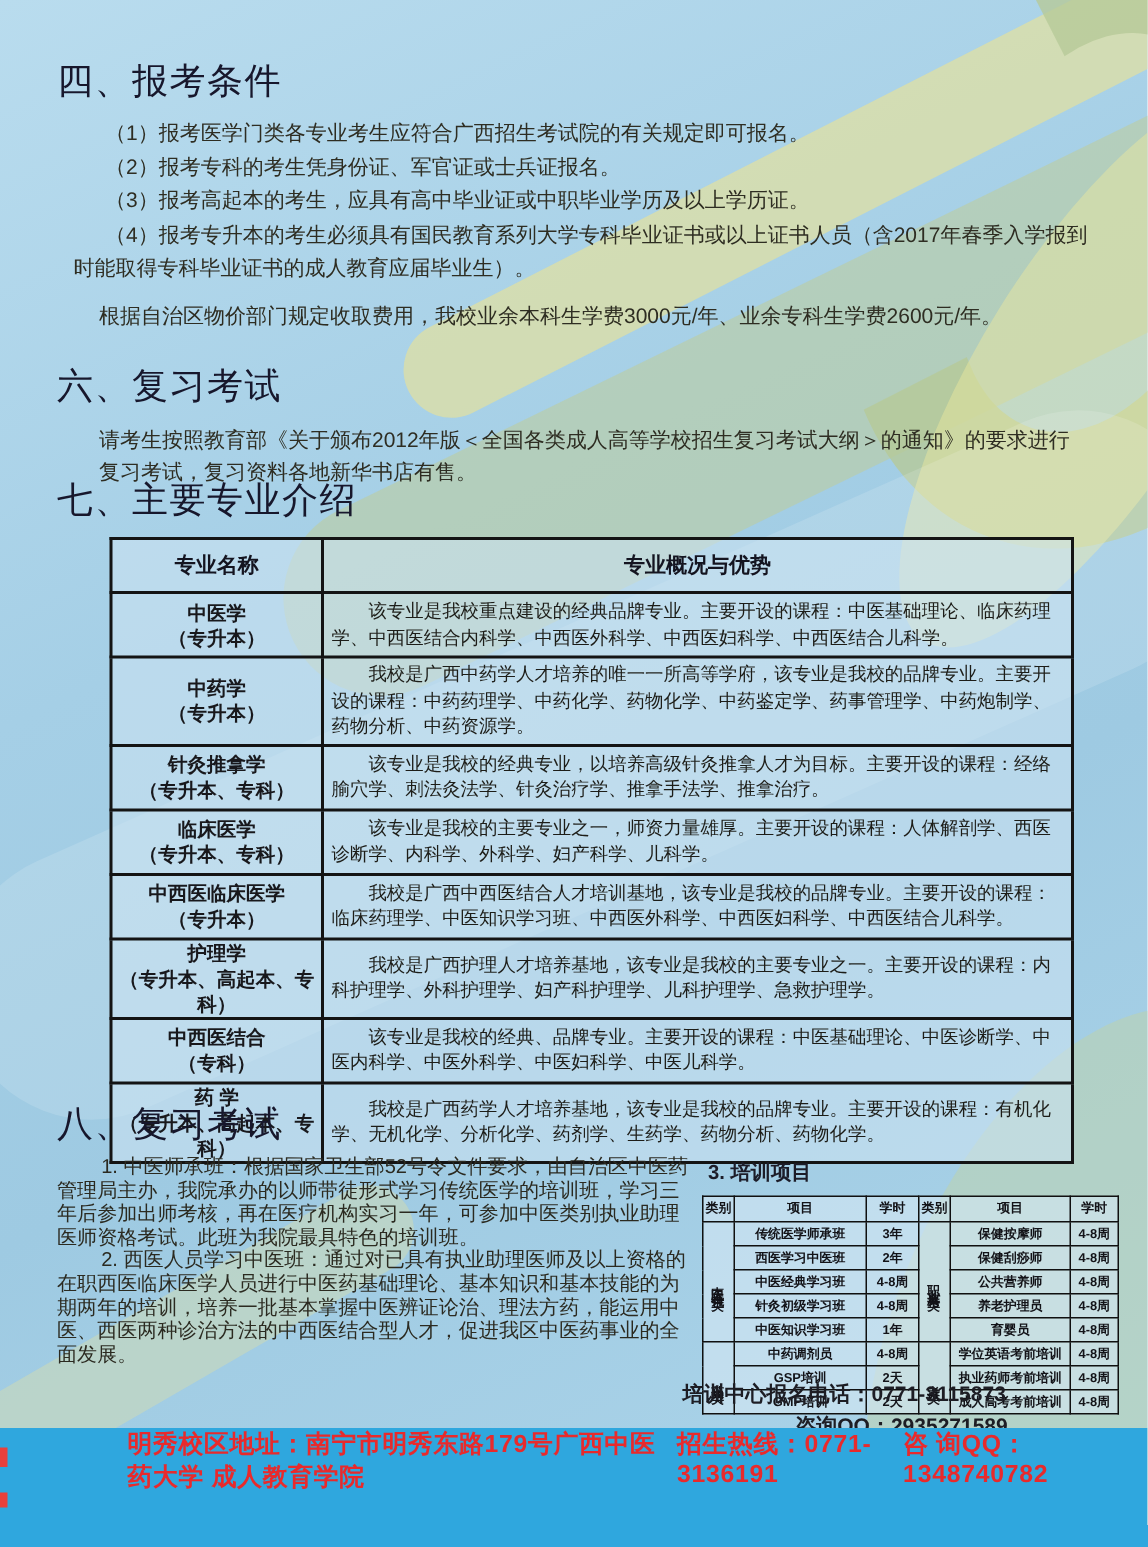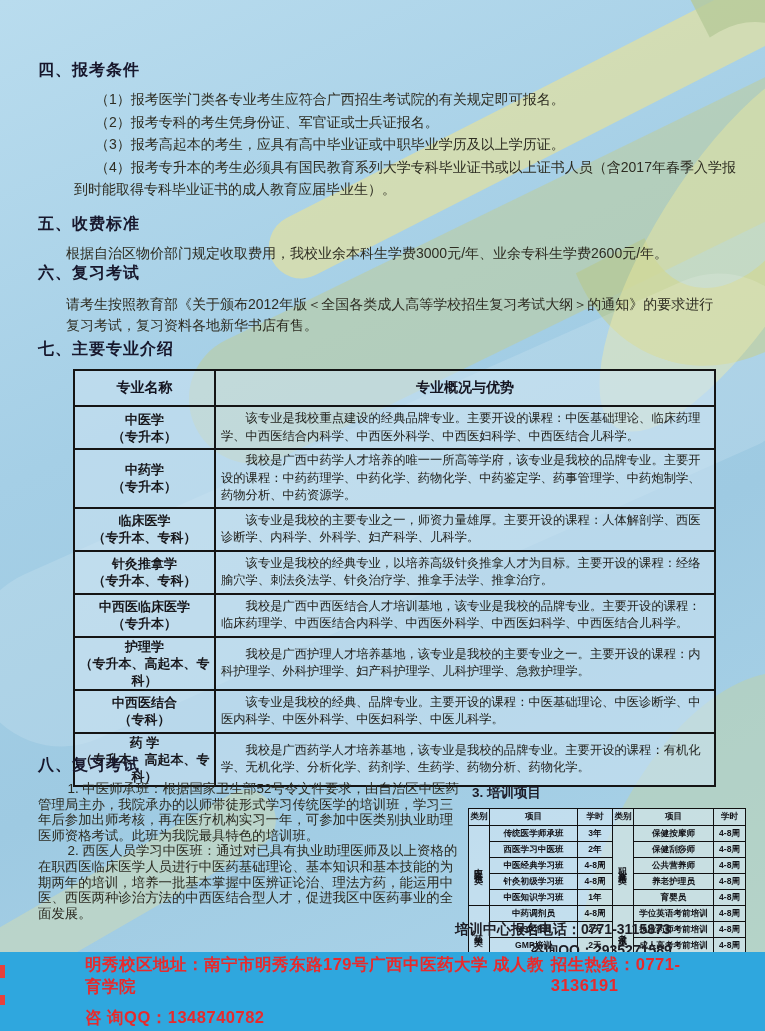--- a/index.html
+++ b/index.html
@@ -15,25 +15,25 @@
   .band-yellow-1 { width:780px; height:64px; top:52px; left:230px; background:rgba(232,226,152,.65); border-radius:60px; transform:rotate(-27deg); }
   .band-green-1  { width:900px; height:130px; top:165px; left:150px; background:rgba(188,205,160,.60); border-radius:80px; transform:rotate(-26deg); }
   .leaf-ring     { width:330px; height:430px; top:-60px; right:-130px; border:78px solid rgba(183,202,152,.78); border-left-color:transparent; border-radius:50%; transform:rotate(18deg); }
   .band-yellow-2 { width:150px; height:430px; top:30px; right:-40px; background:rgba(238,232,158,.45); border-radius:50%; transform:rotate(32deg); }
   .band-green-2  { width:260px; height:470px; top:660px; right:-90px; background:rgba(193,211,166,.48); border-radius:50%; transform:rotate(22deg); }
   .band-light    { width:900px; height:180px; top:420px; left:-60px; background:rgba(255,255,255,.14); border-radius:90px; transform:rotate(-24deg); }
   .band-yellow-3 { width:420px; height:60px; top:880px; left:-120px; background:rgba(233,227,155,.35); border-radius:40px; transform:rotate(-30deg); }
 
   .content { position:relative; z-index:1; }
   section { position:absolute; left:38px; right:28px; }
-  h2.sec-title { font-size:16px; font-weight:bold; color:#17172c; letter-spacing:1px;margin-top:22px; }
+  h2.sec-title { font-size:24px; font-weight:normal; color:#17172c; letter-spacing:1px; }
 
   
   .sec4 { top:38px; }
-  .sec4 ul { list-style:none; margin:7px 0 0 36px; }
+  .sec4 ul { list-style:none; margin:7px 0 0 11px; }
   .sec4 li { font-size:14px; line-height:22.5px; text-indent:1.5em; color:#2e2d22; }
   
   .sec5 { top:192px; }
   .sec5 p, .sec6 p { font-size:14px; line-height:21px; margin:8px 0 0 28px; color:#2e2d22; }
   .sec6 { top:241px; }
   .sec6 p { margin-top:10px; width:655px; }
   
   .sec7 { top:317px; }
   table.majors { border-collapse:collapse; margin:9px 0 0 35px; width:643px; table-layout:fixed; }
   table.majors th, table.majors td { border:2px solid #141414; background:rgba(206,228,242,.55); vertical-align:middle; }
@@ -58,21 +58,21 @@
   table.training col.t-item-l { width:88px; }
   table.training col.t-hrs-l { width:35px; }
   table.training col.t-item-r { width:80px; }
   table.training col.t-hrs-r { width:32px; }
   td.vcat { writing-mode:vertical-rl; text-orientation:upright; letter-spacing:2px; font-size:9px; }
   
   .t-contact { position:absolute; left:455px; top:921px; width:292px; font-size:14px; font-weight:bold; color:#1d1d24; z-index:1; }
   .t-contact .qq { text-align:center; margin-top:3px; }
   
   footer { position:absolute; left:0; bottom:0; width:765px; height:79px; background:#2fa7de; z-index:2;
-           display:flex; flex-direction:column; justify-content:center; gap:9px; padding:0 34px 0 85px; }
+           display:flex; justify-content:center; gap:9px; padding:0 34px 0 85px; }
   footer .row { display:flex; justify-content:space-between; align-items:baseline; font-size:16.5px; font-weight:bold; color:#e82a2c; letter-spacing:.5px; }
   footer .url { font-family:"Liberation Mono","DejaVu Sans Mono",monospace; font-size:15.5px; }
   footer .edge { position:absolute; left:0; width:5px; height:13px; background:#e8403c; }
 </style>
 </head>
 <body>
 
 <div class="page">
 
   <div class="deco band-yellow-1"></div>
@@ -89,21 +89,20 @@
       <h2 class="sec-title">四、报考条件</h2>
       <ul>
         <li>（1）报考医学门类各专业考生应符合广西招生考试院的有关规定即可报名。</li>
         <li>（2）报考专科的考生凭身份证、军官证或士兵证报名。</li>
         <li>（3）报考高起本的考生，应具有高中毕业证或中职毕业学历及以上学历证。</li>
         <li>（4）报考专升本的考生必须具有国民教育系列大学专科毕业证书或以上证书人员（含2017年春季入学报到时能取得专科毕业证书的成人教育应届毕业生）。</li>
       </ul>
     </section>
 
     <section class="sec5">
-      <h2 class="sec-title">五、收费标准</h2>
       <p>根据自治区物价部门规定收取费用，我校业余本科生学费3000元/年、业余专科生学费2600元/年。</p>
     </section>
 
     <section class="sec6">
       <h2 class="sec-title">六、复习考试</h2>
       <p>请考生按照教育部《关于颁布2012年版＜全国各类成人高等学校招生复习考试大纲＞的通知》的要求进行复习考试，复习资料各地新华书店有售。</p>
     </section>
 
     <section class="sec7">
       <h2 class="sec-title">七、主要专业介绍</h2>
@@ -130,43 +129,43 @@
           <td class="m-name">
                 <div>中药学</div>
                 <div class="lv">（专升本）</div>
               </td>
           <td class="m-desc">
                 <div>我校是广西中药学人才培养的唯一一所高等学府，该专业是我校的品牌专业。主要开设的课程：中药药理学、中药化学、药物化学、中药鉴定学、药事管理学、中药炮制学、药物分析、中药资源学。</div>
               </td>
         </tr>
         <tr>
           <td class="m-name">
+                <div>针灸推拿学</div>
+                <div class="lv">（专升本、专科）</div>
+              </td>
+          <td class="m-desc">
+                <div>该专业是我校的经典专业，以培养高级针灸推拿人才为目标。主要开设的课程：经络腧穴学、刺法灸法学、针灸治疗学、推拿手法学、推拿治疗。</div>
+              </td>
+        </tr>
+        <tr>
+          <td class="m-name">
                 <div>临床医学</div>
                 <div class="lv">（专升本、专科）</div>
               </td>
           <td class="m-desc">
                 <div>该专业是我校的主要专业之一，师资力量雄厚。主要开设的课程：人体解剖学、西医诊断学、内科学、外科学、妇产科学、儿科学。</div>
               </td>
         </tr>
         <tr>
           <td class="m-name">
-                <div>针灸推拿学</div>
-                <div class="lv">（专升本、专科）</div>
-              </td>
-          <td class="m-desc">
-                <div>该专业是我校的经典专业，以培养高级针灸推拿人才为目标。主要开设的课程：经络腧穴学、刺法灸法学、针灸治疗学、推拿手法学、推拿治疗。</div>
-              </td>
-        </tr>
-        <tr>
-          <td class="m-name">
                 <div>中西医临床医学</div>
                 <div class="lv">（专升本）</div>
               </td>
           <td class="m-desc">
-                <div>我校是广西中西医结合人才培训基地，该专业是我校的品牌专业。主要开设的课程：临床药理学、中西医结合内科学、中西医外科学、中西医妇科学、中西医结合儿科学。</div>
+                <div>我校是广西中西医结合人才培训基地，该专业是我校的品牌专业。主要开设的课程：临床药理学、中医知识学习班、中西医外科学、中西医妇科学、中西医结合儿科学。</div>
               </td>
         </tr>
         <tr>
           <td class="m-name">
                 <div>护理学</div>
                 <div class="lv">（专升本、高起本、专科）</div>
               </td>
           <td class="m-desc">
                 <div>我校是广西护理人才培养基地，该专业是我校的主要专业之一。主要开设的课程：内科护理学、外科护理学、妇产科护理学、儿科护理学、急救护理学。</div>
               </td>

